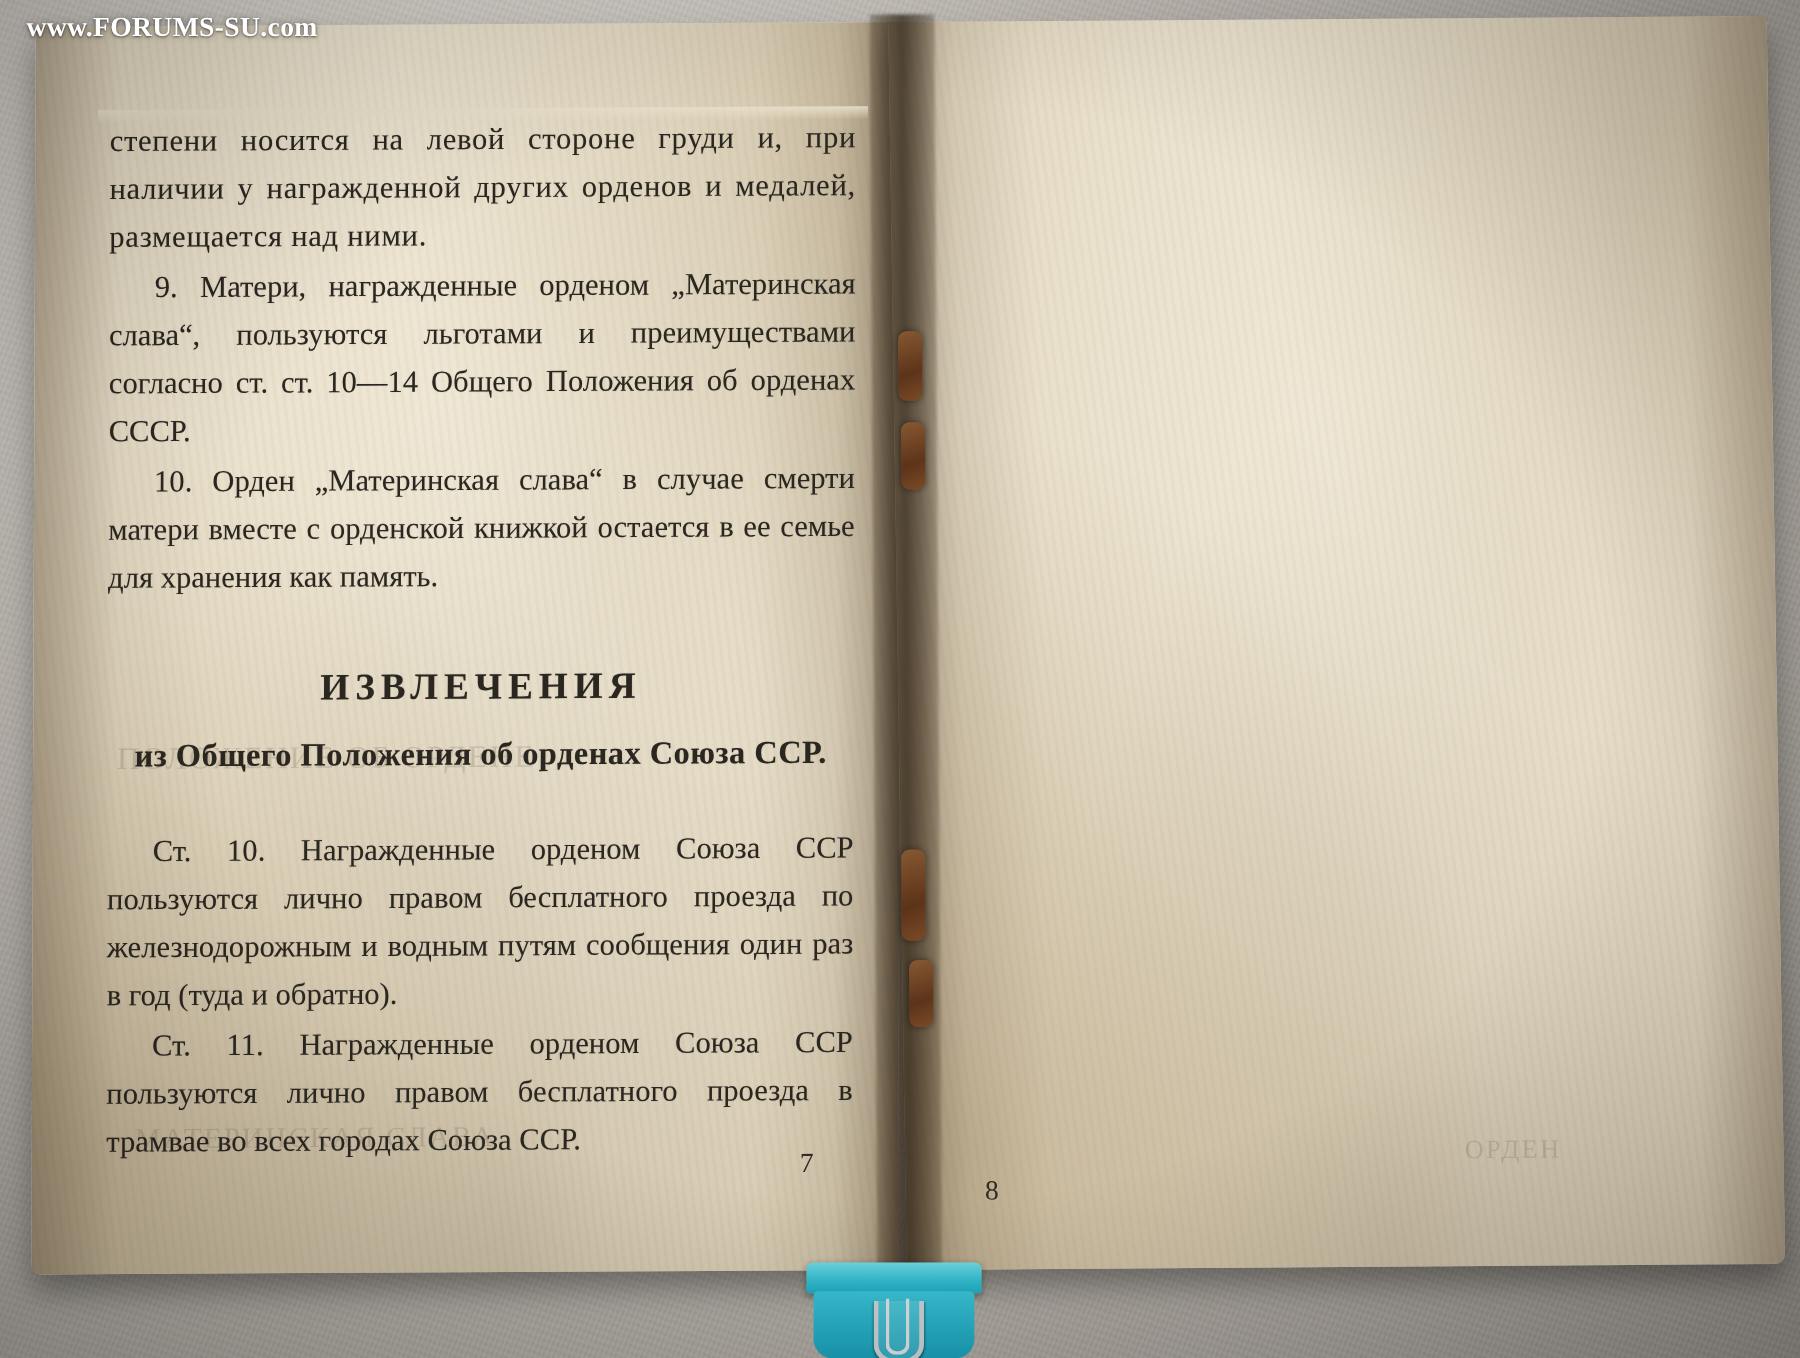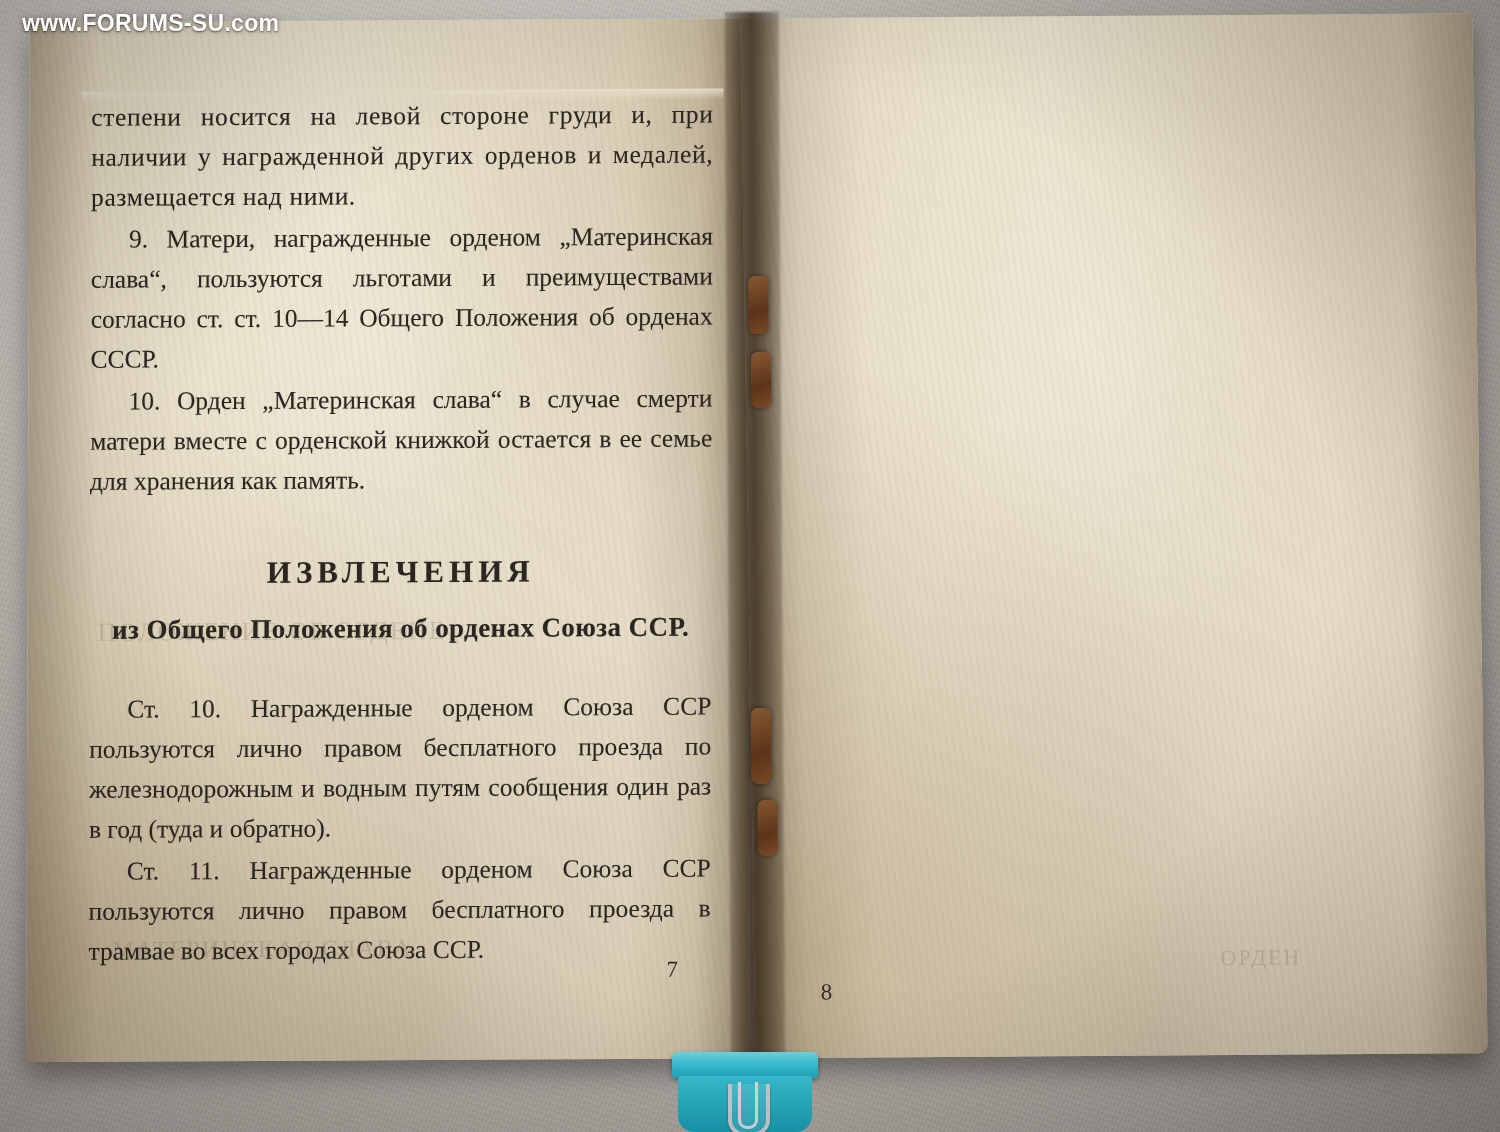--- a/index.html
+++ b/index.html
@@ -30,21 +30,21 @@
       repeating-linear-gradient(112deg, rgba(255,255,255,0.05) 0 2px, rgba(0,0,0,0.03) 2px 4px),
       repeating-linear-gradient(18deg, rgba(255,255,255,0.04) 0 3px, rgba(0,0,0,0.02) 3px 6px);
     opacity: .7;
   }
 
   
   .watermark {
     position: absolute;
     left: 22px;
     top: 10px;
-    font-family: Liberation Sans, sans-serif;
+    font-family: Liberation Serif, serif;
     font-weight: bold;
     font-size: 23px;
     letter-spacing: .3px;
     color: #ffffff;
     text-shadow: 0 1px 2px rgba(0,0,0,.55), 0 0 6px rgba(0,0,0,.35);
     z-index: 40;
     white-space: nowrap;
     text-align: right;
   }
 

